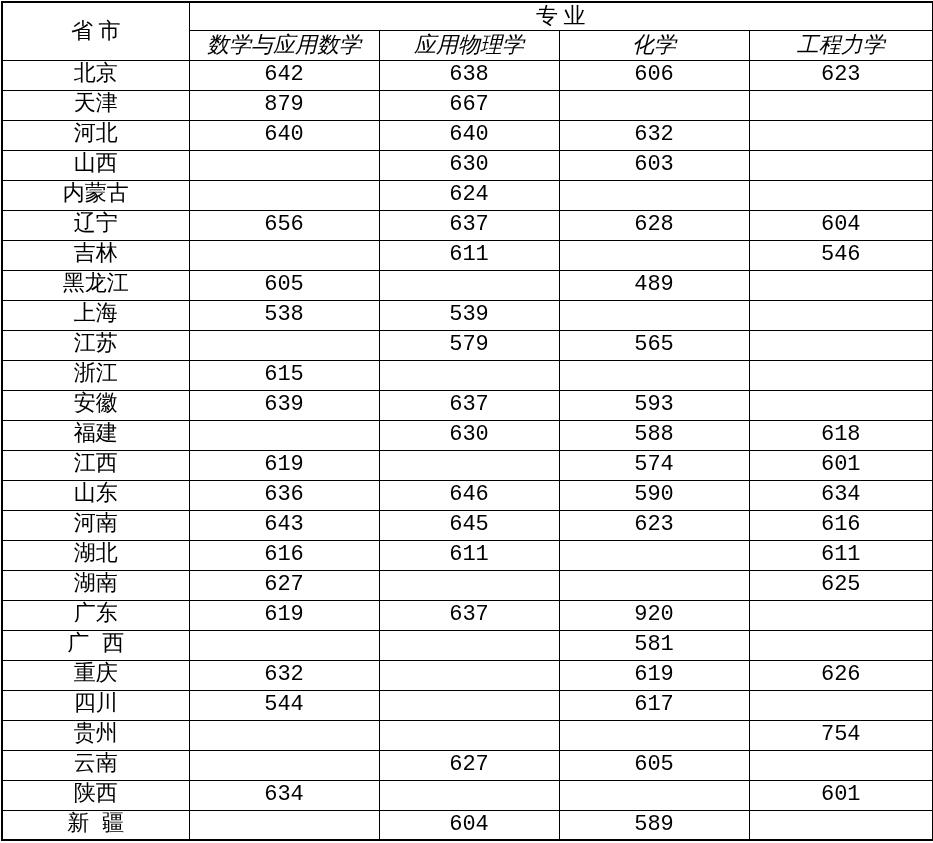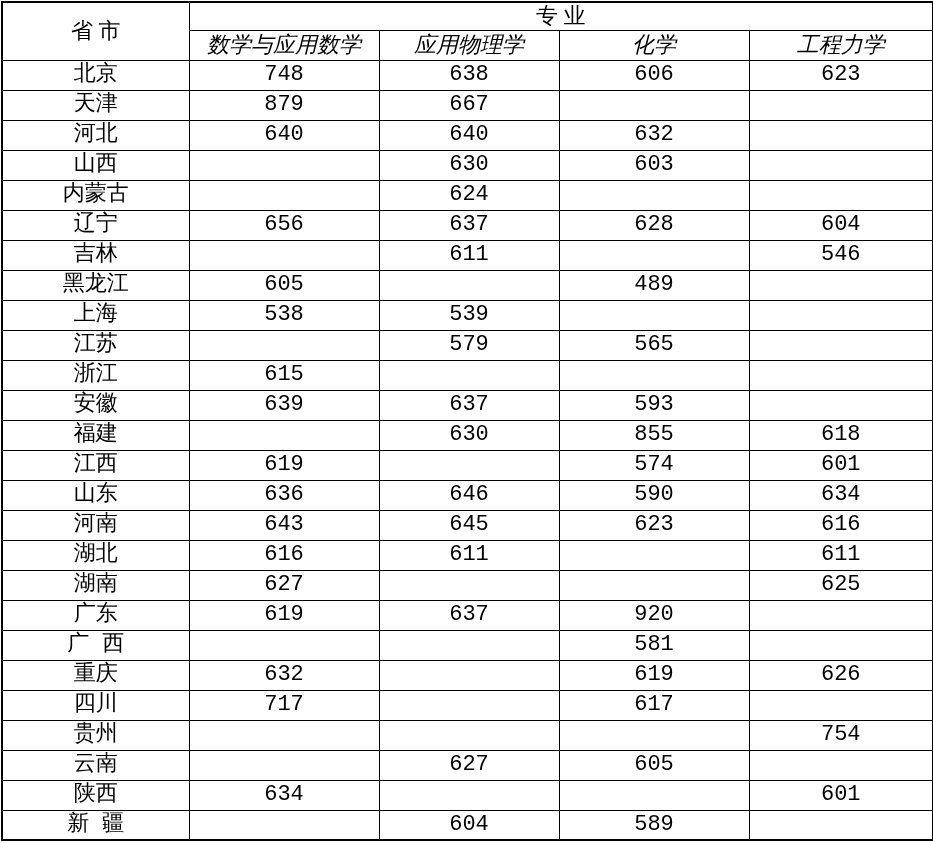--- a/index.html
+++ b/index.html
@@ -57,21 +57,21 @@
     <tr class="major-row" id="major-header-row">
         <th>数学与应用数学</th>
         <th>应用物理学</th>
         <th>化学</th>
         <th>工程力学</th>
       </tr>
   </thead>
   <tbody id="table-body">
       <tr>
         <td>北京</td>
-        <td>748</td>
+        <td>642</td>
         <td>638</td>
         <td>606</td>
         <td>623</td>
       </tr>
       <tr>
         <td>天津</td>
         <td>879</td>
         <td>667</td>
         <td></td>
         <td></td>
@@ -143,21 +143,21 @@
         <td>安徽</td>
         <td>639</td>
         <td>637</td>
         <td>593</td>
         <td></td>
       </tr>
       <tr>
         <td>福建</td>
         <td></td>
         <td>630</td>
-        <td>855</td>
+        <td>588</td>
         <td>618</td>
       </tr>
       <tr>
         <td>江西</td>
         <td>619</td>
         <td></td>
         <td>574</td>
         <td>601</td>
       </tr>
       <tr>
@@ -204,21 +204,21 @@
       </tr>
       <tr>
         <td>重庆</td>
         <td>632</td>
         <td></td>
         <td>619</td>
         <td>626</td>
       </tr>
       <tr>
         <td>四川</td>
-        <td>717</td>
+        <td>544</td>
         <td></td>
         <td>617</td>
         <td></td>
       </tr>
       <tr>
         <td>贵州</td>
         <td></td>
         <td></td>
         <td></td>
         <td>754</td>

